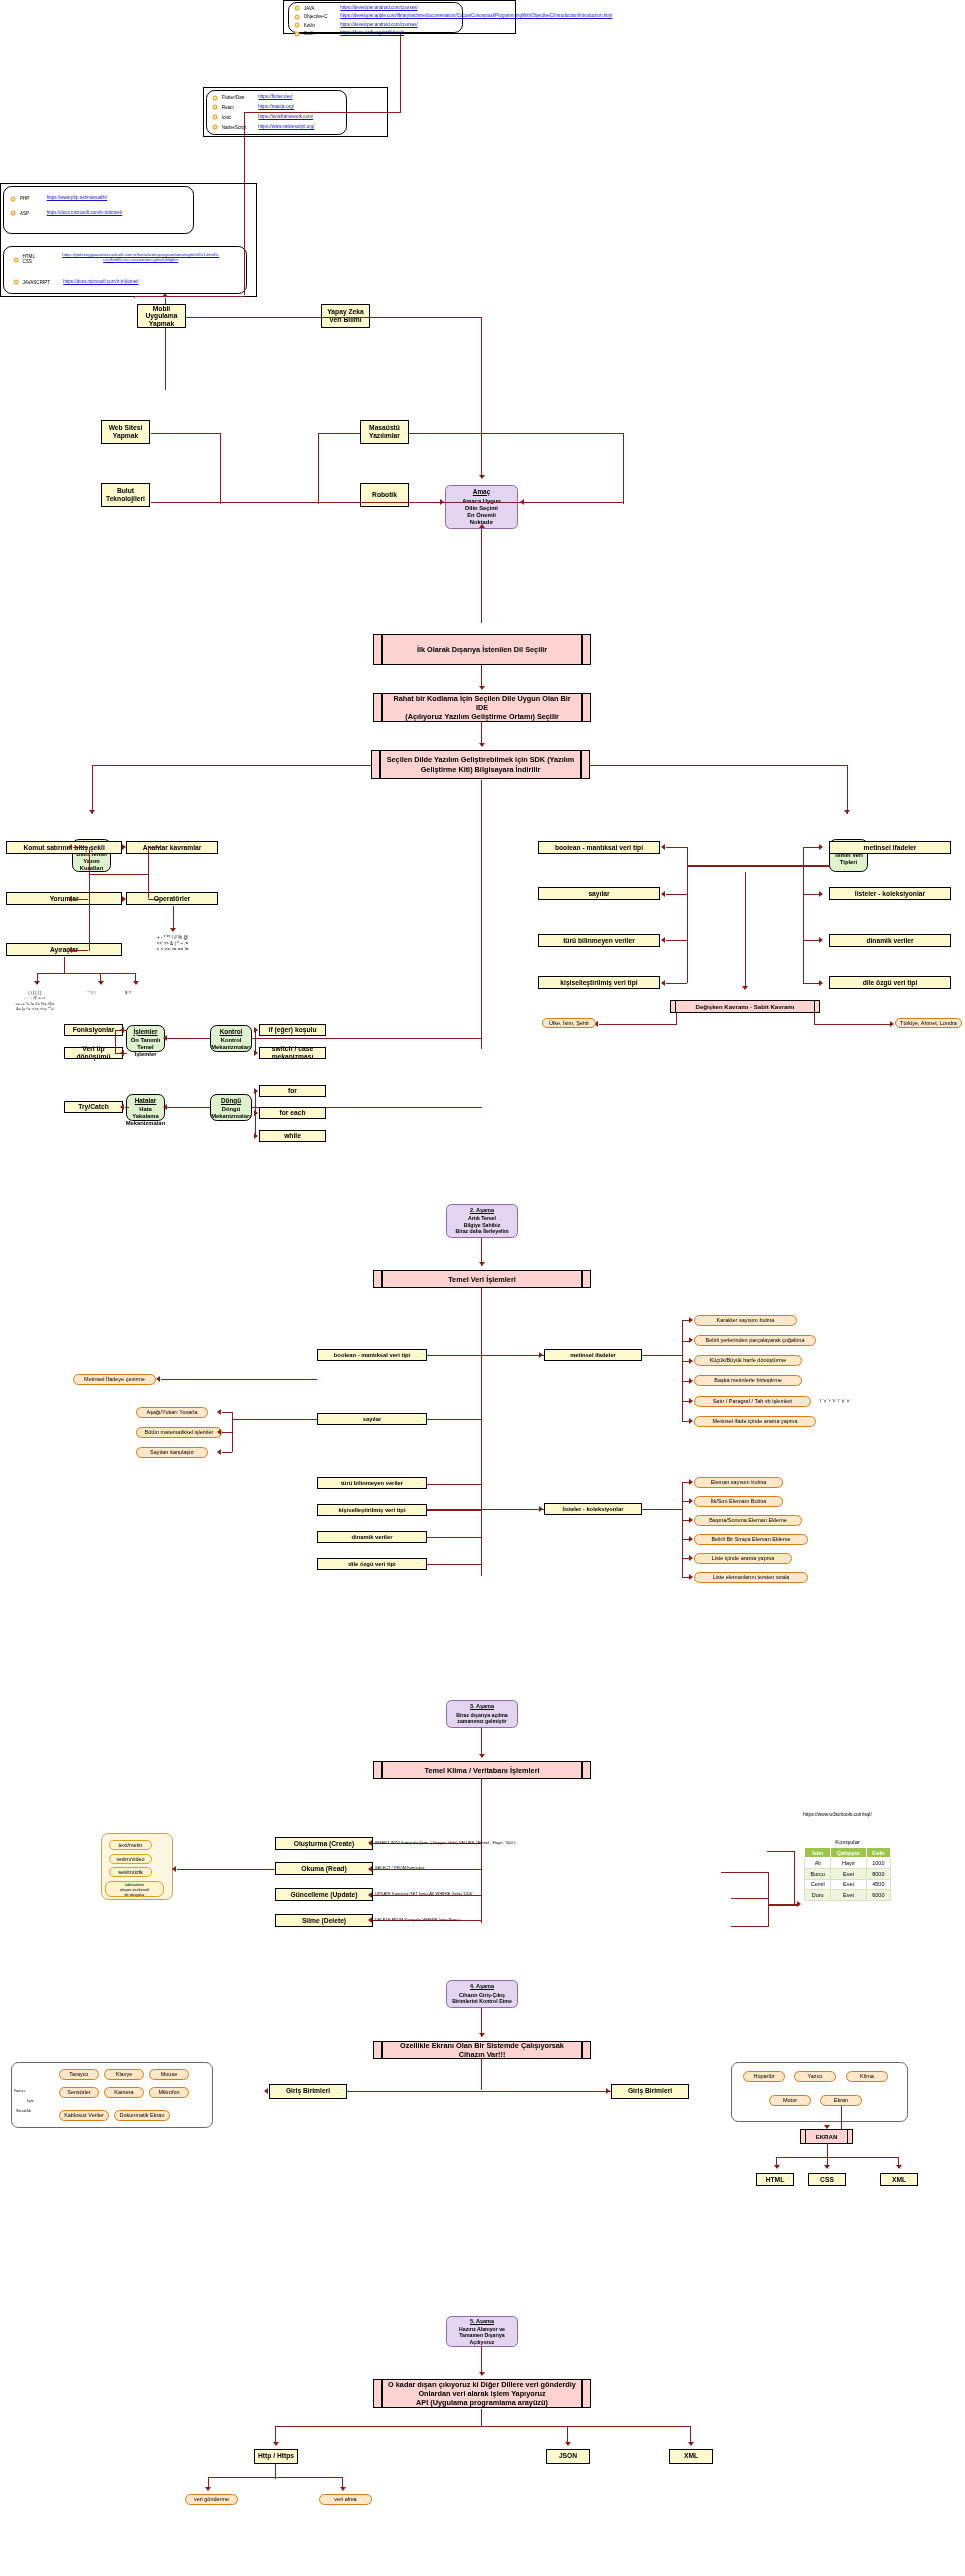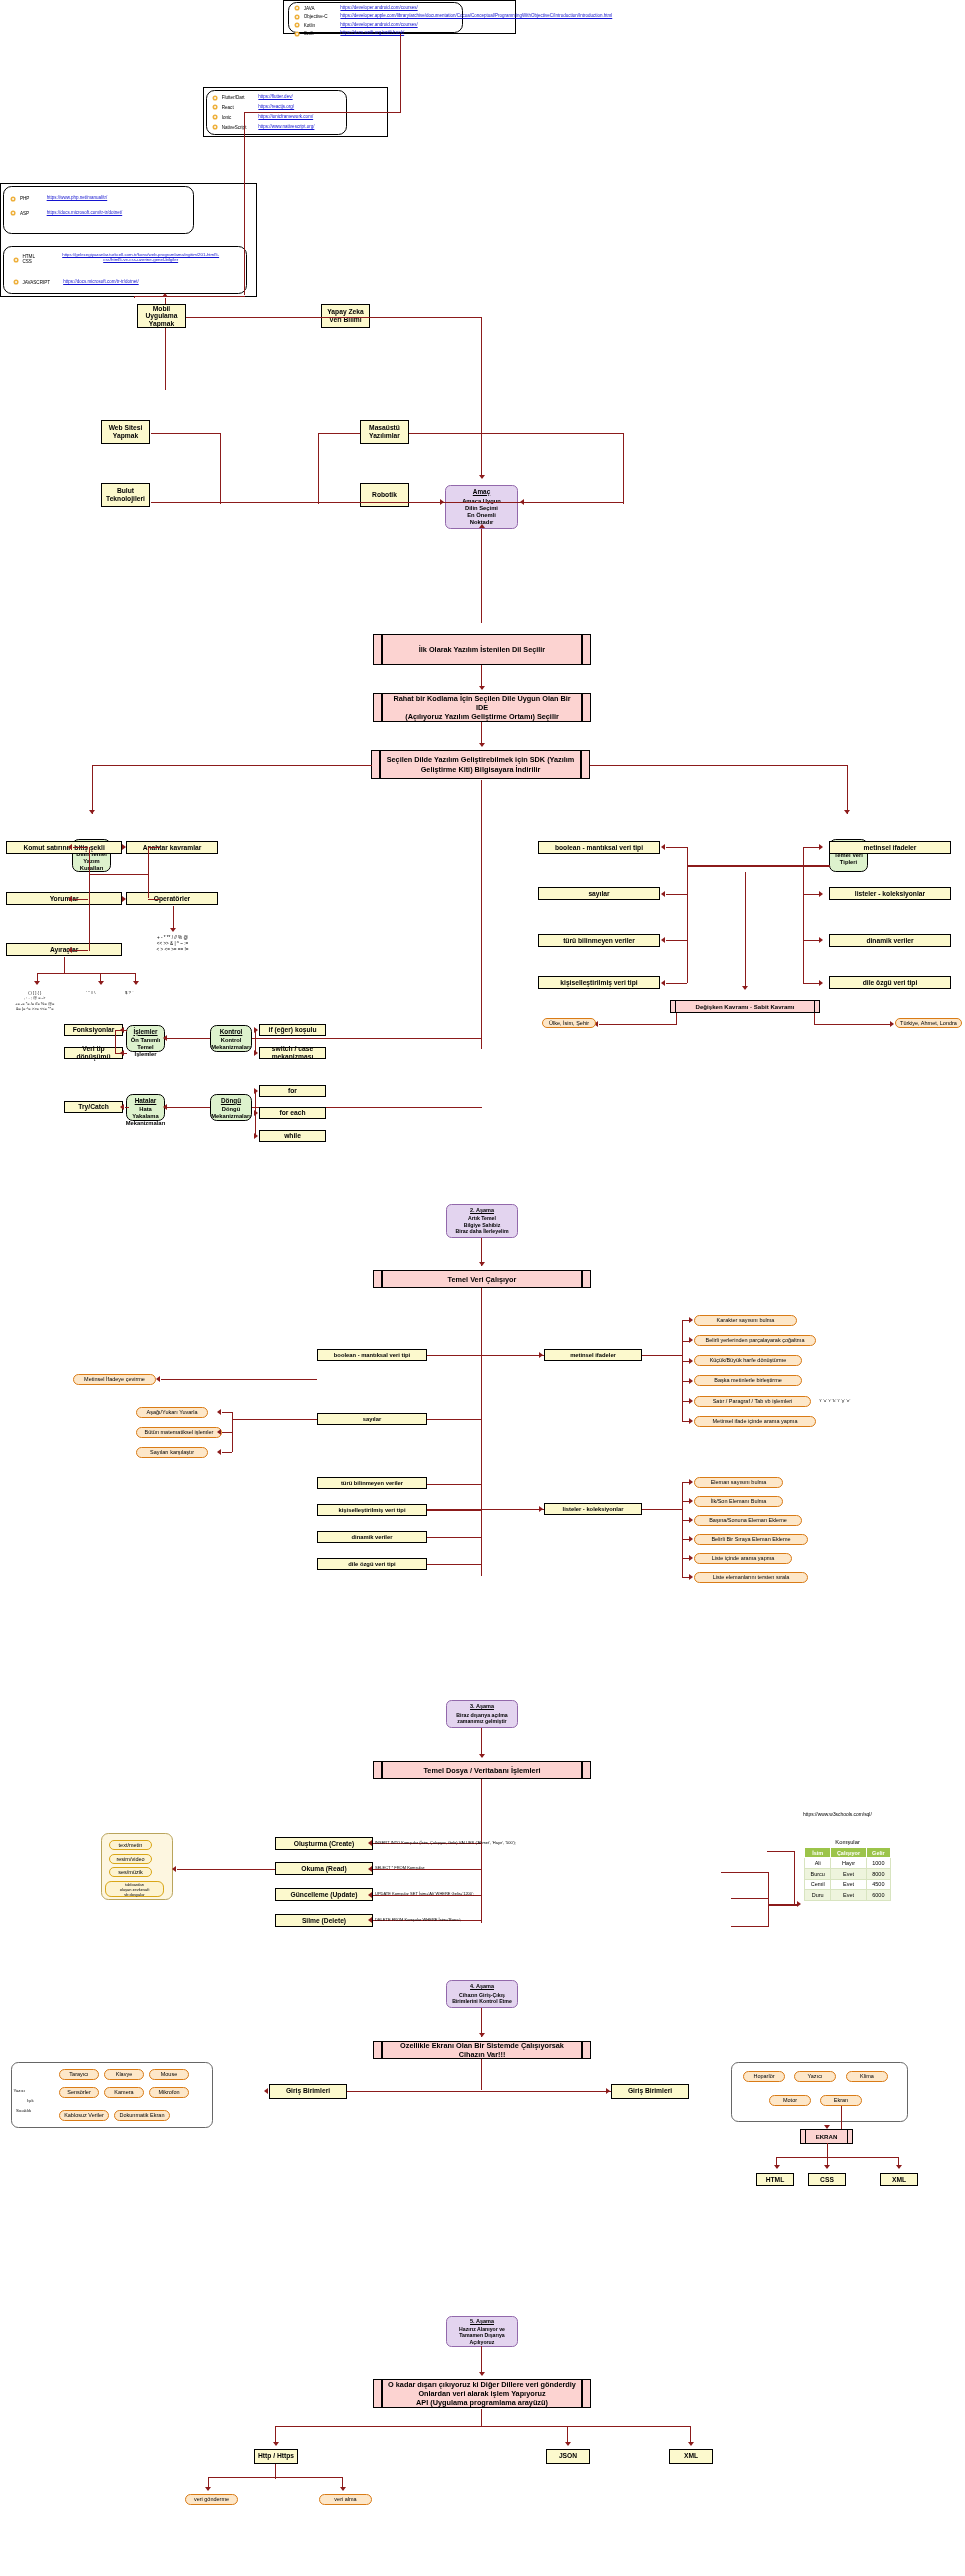--- a/index.html
+++ b/index.html
@@ -247,21 +247,21 @@
 
   <div class="h" style="left:519px;top:502px;width:0px;"></div>
   <div class="v" style="left:623px;top:433px;height:71px;"></div>
   <div class="h" style="left:409px;top:433px;width:215px;"></div>
   <div class="h" style="left:409px;top:502px;width:215px;"></div>
   <div class="ar ar-l" style="left:520px;top:499px;"></div>
 
   <div class="v" style="left:481px;top:529px;height:94px;"></div>
   <div class="ar ar-u" style="left:479px;top:524px;"></div>
 
-  <div class="n pink" style="left:373px;top:634px;width:218px;height:31px;">İlk Olarak Yazılım İstenilen Dil Seçilir</div>
+  <div class="n pink" style="left:373px;top:634px;width:218px;height:31px;">İlk Olarak Dışarıya İstenilen Dil Seçilir</div>
   <div class="v" style="left:481px;top:665px;height:24.4px;"></div>
   <div class="ar ar-d" style="left:479px;top:686px;"></div>
   <div class="n pink" style="left:373px;top:693px;width:218px;height:29px;white-space:pre-line;">Rahat bir Kodlama İçin Seçilen Dile Uygun Olan Bir IDE
 (Açılıyoruz Yazılım Geliştirme Ortamı) Seçilir</div>
   <div class="v" style="left:481px;top:722px;height:24.4px;"></div>
   <div class="ar ar-d" style="left:479px;top:743px;"></div>
   <div class="n pink" style="left:371px;top:750px;width:219px;height:29px;white-space:pre-line;">Seçilen Dilde Yazılım Geliştirebilmek için SDK (Yazılım
 Geliştirme Kiti) Bilgisayara İndirilir</div>
 
   <div class="h" style="left:92px;top:765px;width:280px;"></div>
@@ -431,21 +431,21 @@
   <div class="ar ar-r" style="left:254px;top:1133px;"></div>
 
   <div class="n stage" style="left:446px;top:1204px;width:72px;height:34px;">
     <div class="ttl">2. Aşama</div>
     <div style="white-space:pre-line">Artık Temel
 Bilgiye Sahibiz
 Biraz daha İlerleyelim</div>
   </div>
   <div class="v" style="left:481px;top:1238px;height:28px;"></div>
   <div class="ar ar-d" style="left:479px;top:1262px;"></div>
-  <div class="n pink" style="left:373px;top:1270px;width:218px;height:18.3px;">Temel Veri Çalışıyor</div>
+  <div class="n pink" style="left:373px;top:1270px;width:218px;height:18.3px;">Temel Veri İşlemleri</div>
   <div class="v" style="left:481px;top:1288px;height:31px;"></div>
 
   <div class="n yel-s" style="left:317px;top:1349px;width:110px;height:12.2px;">boolean - mantıksal veri tipi</div>
   <div class="n yel-s" style="left:317px;top:1413px;width:110px;height:12.2px;">sayılar</div>
   <div class="n yel-s" style="left:317px;top:1477px;width:110px;height:12.2px;">türü bilinmeyen veriler</div>
   <div class="n yel-s" style="left:317px;top:1504px;width:110px;height:12.2px;">kişiselleştirilmiş veri tipi</div>
   <div class="n yel-s" style="left:317px;top:1531px;width:110px;height:12.2px;">dinamik veriler</div>
   <div class="n yel-s" style="left:317px;top:1558px;width:110px;height:12.2px;">dile özgü veri tipi</div>
   <div class="v" style="left:481px;top:1319px;height:257px;"></div>
   <div class="h" style="left:427px;top:1355px;width:54px;"></div>
@@ -521,21 +521,21 @@
   <div class="ar ar-r" style="left:689px;top:1555px;"></div>
   <div class="ar ar-r" style="left:689px;top:1574px;"></div>
 
   <div class="n stage" style="left:446px;top:1700px;width:72px;height:28px;">
     <div class="ttl">3. Aşama</div>
     <div style="white-space:pre-line">Biraz dışarıya açılma
 zamanımız gelmiştir</div>
   </div>
   <div class="v" style="left:481px;top:1728px;height:29px;"></div>
   <div class="ar ar-d" style="left:479px;top:1754px;"></div>
-  <div class="n pink" style="left:373px;top:1761px;width:218px;height:18.3px;">Temel Dosya / Veritabanı İşlemleri</div>
+  <div class="n pink" style="left:373px;top:1761px;width:218px;height:18.3px;">Temel Klima / Veritabanı İşlemleri</div>
   <div class="v" style="left:481px;top:1779px;height:55px;"></div>
 
   <div class="n yel" style="left:275px;top:1837px;width:98px;height:13.4px;">Oluşturma (Create)</div>
   <div class="n yel" style="left:275px;top:1862px;width:98px;height:13.4px;">Okuma (Read)</div>
   <div class="n yel" style="left:275px;top:1888px;width:98px;height:13.4px;">Güncelleme (Update)</div>
   <div class="n yel" style="left:275px;top:1914px;width:98px;height:13.4px;">Silme (Delete)</div>
   <div class="v" style="left:481px;top:1834px;height:89px;"></div>
   <div class="h" style="left:373px;top:1843px;width:109px;"></div>
   <div class="h" style="left:373px;top:1869px;width:109px;"></div>
   <div class="h" style="left:373px;top:1895px;width:109px;"></div>

